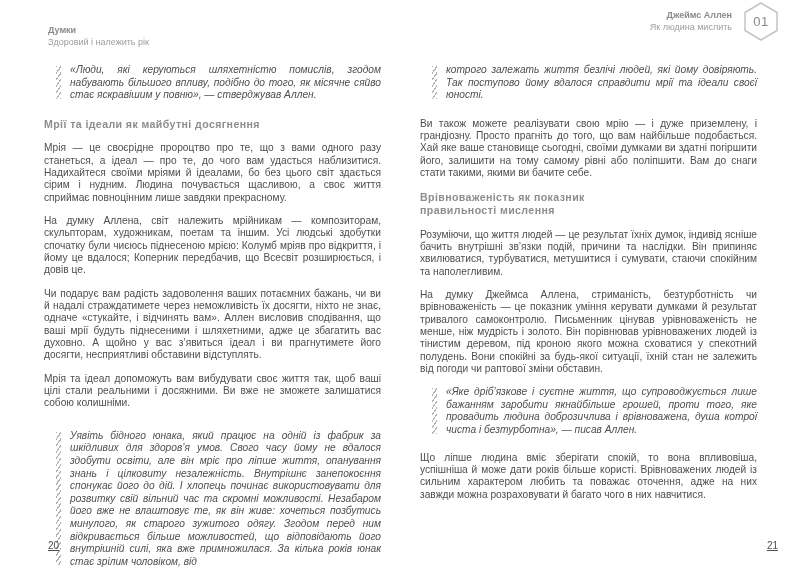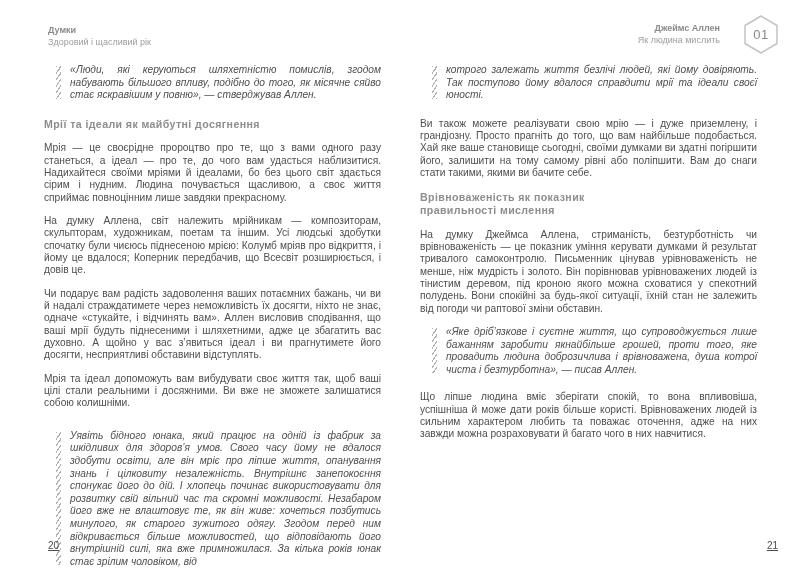--- a/index.html
+++ b/index.html
@@ -7,21 +7,21 @@
     width:800px;height:579px;overflow:hidden;
     font-family:"Liberation Sans","DejaVu Sans",sans-serif;
     -webkit-font-smoothing:antialiased;
   }
   .spread{position:relative;width:800px;height:579px;background:#ffffff;padding-left:16px;}
 
   
   .running-head{font-size:9px;line-height:11.5px;color:#9d9d9d;}
   .running-head .rh-title{font-weight:bold;color:#8b8b8b;display:block;}
   .rh-left{position:absolute;left:48px;top:25px;text-align:left;}
-  .rh-right{position:absolute;right:38px;top:15px;display:flex;align-items:center;gap:24px;}
+  .rh-right{position:absolute;right:38px;top:2px;display:flex;align-items:center;gap:12px;}
   .rh-right .rh-text{text-align:right;}
 
   .chapter-badge{position:relative;width:34px;height:39px;flex:0 0 auto;}
   .chapter-badge svg{position:absolute;left:0;top:0;width:34px;height:39px;}
   .hex-num{
     position:absolute;left:0;top:0;right:0;bottom:0;
     display:flex;align-items:center;justify-content:center;
     font-size:13px;color:#8a8a8a;letter-spacing:.5px;
   }
 
@@ -57,21 +57,21 @@
   .folio-left{left:48px;}
   .folio-right{right:38px;}
 </style>
 </head>
 <body>
 
 <div class="spread">
 
   <div class="running-head rh-left">
     <span class="rh-title">Думки</span>
-    <span class="rh-sub">Здоровий і щасливий рік</span>
+    <span class="rh-sub">Здоровий і належить рік</span>
   </div>
 
   <div class="rh-right">
     <div class="running-head rh-text">
       <span class="rh-title">Джеймс Аллен</span>
       <span class="rh-sub">Як людина мислить</span>
     </div>
     <div class="chapter-badge">
       <svg viewBox="0 0 34 39" aria-hidden="true">
         <polygon points="17,1 33,10.5 33,28.5 17,38 1,28.5 1,10.5" fill="#ffffff" stroke="#c3c3c3" stroke-width="1.5" stroke-linejoin="round"></polygon>
@@ -104,20 +104,21 @@
 
     <div class="quote mb-lg">
       <span class="zigzag"></span>
       <span>котрого залежать життя безлічі людей, які йому довіряють. Так поступово йому вдалося справдити мрії та ідеали своєї юності.</span>
     </div>
 
     <p class="body-par">Ви також можете реалізувати свою мрію — і дуже приземлену, і грандіозну. Просто прагніть до того, що вам найбільше подобається. Хай яке ваше становище сьогодні, своїми думками ви здатні погіршити його, залишити на тому самому рівні або поліпшити. Вам до снаги стати такими, якими ви бачите себе.</p>
 
     <h2 class="section-heading narrow hd-gap">Врівноваженість як показник правильності мислення</h2>
 
+    <p class="body-par">Розуміючи, що життя людей — це результат їхніх думок, індивід ясніше бачить внутрішні зв’язки подій, причини та наслідки. Він припиняє хвилюватися, турбуватися, метушитися і сумувати, стаючи спокійним та наполегливим.</p>
     <p class="body-par">На думку Джеймса Аллена, стриманість, безтурботність чи врівноваженість — це показник уміння керувати думками й результат тривалого самоконтролю. Письменник цінував урівноваженість не менше, ніж мудрість і золото. Він порівнював урівноважених людей із тінистим деревом, під кроною якого можна сховатися у спекотний полудень. Вони спокійні за будь-якої ситуації, їхній стан не залежить від погоди чи раптової зміни обставин.</p>
 
     <div class="quote" style="margin-top:3px;">
       <span class="zigzag"></span>
       <span>«Яке дріб’язкове і суєтне життя, що супроводжується лише бажанням заробити якнайбільше грошей, проти того, яке провадить людина доброзичлива і врівноважена, душа котрої чиста і безтурботна», — писав Аллен.</span>
     </div>
 
     <p class="body-par">Що ліпше людина вміє зберігати спокій, то вона впливовіша, успішніша й може дати років більше користі. Врівноважених людей із сильним характером любить та поважає оточення, адже на них завжди можна розраховувати й багато чого в них навчитися.</p>
   </div>
 

